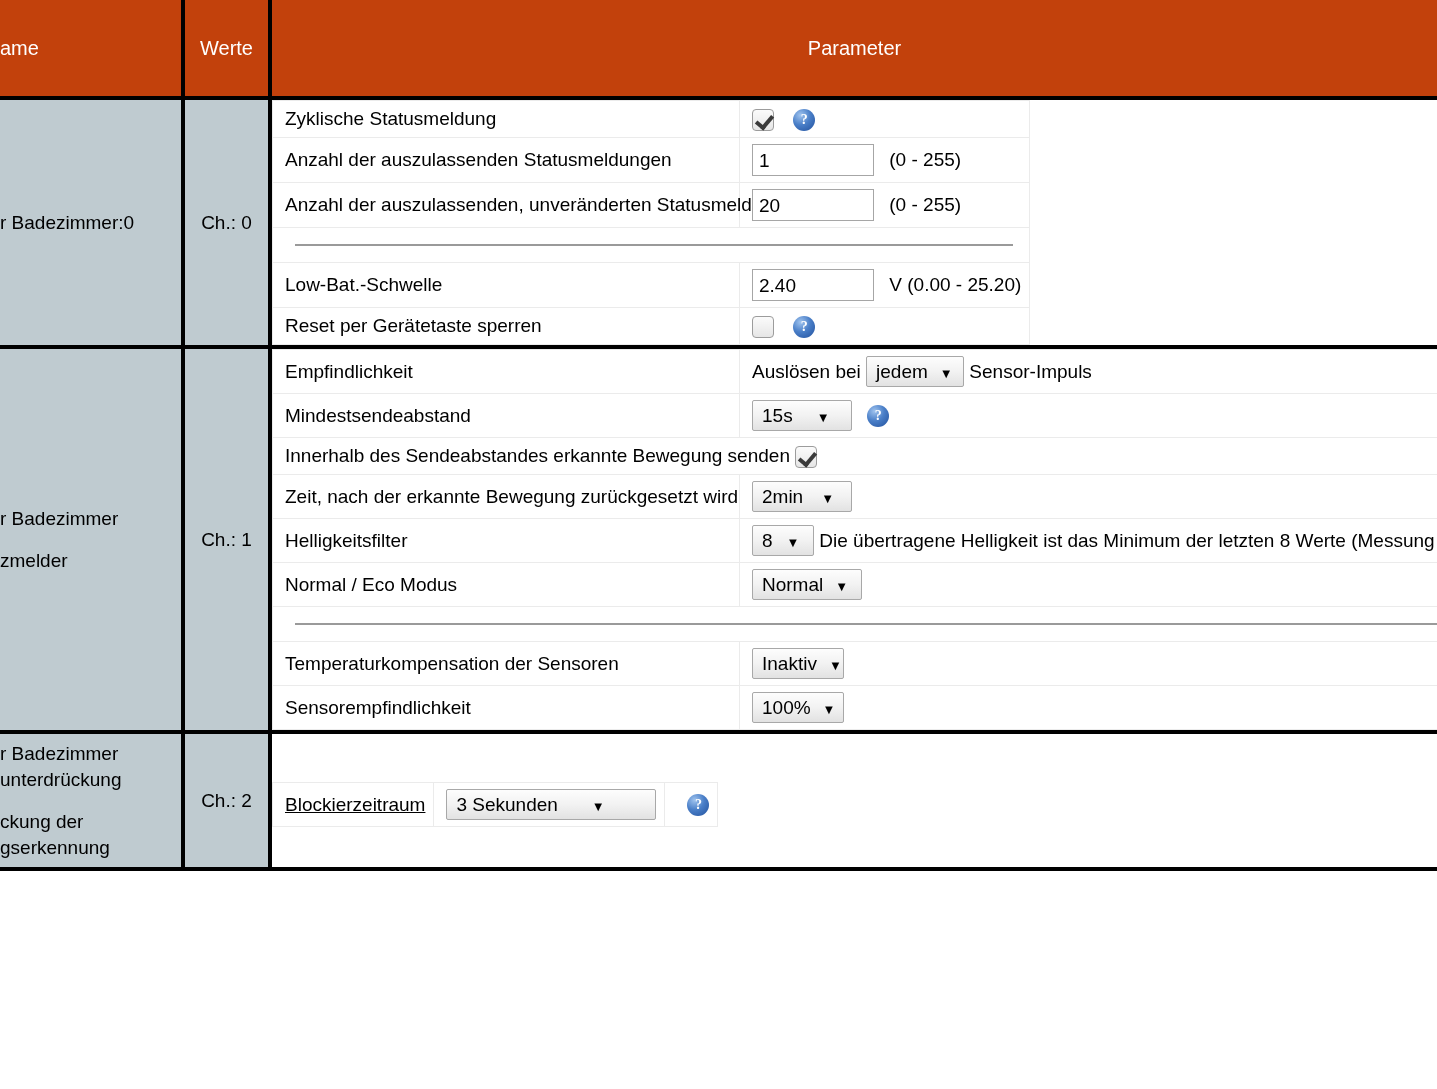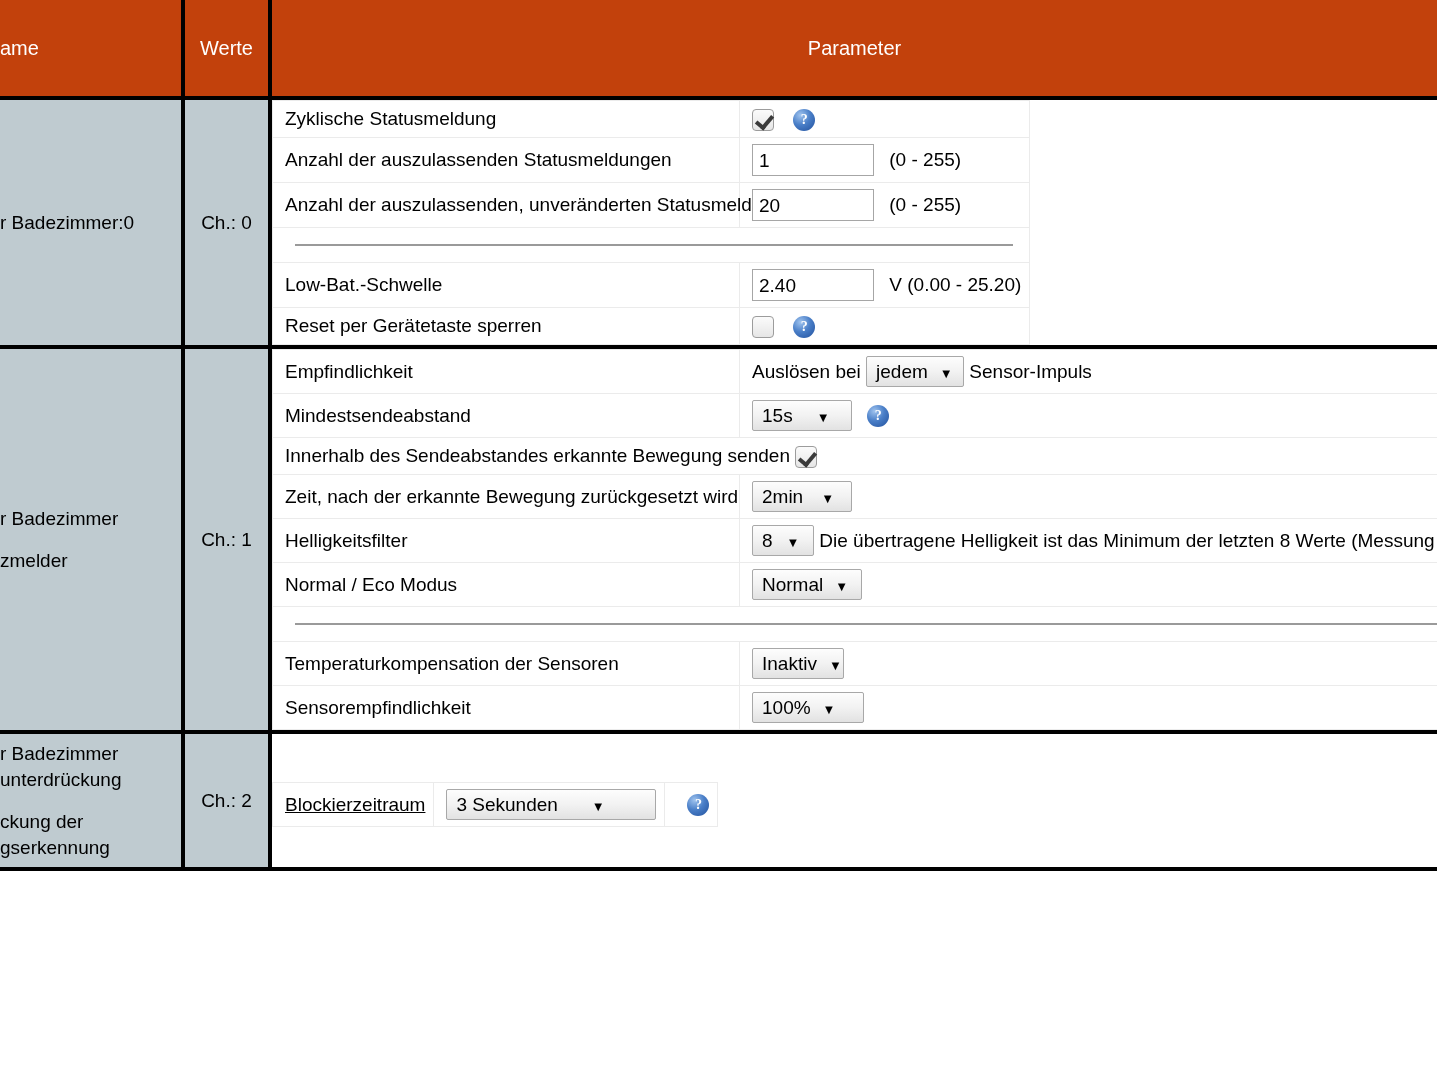--- a/index.html
+++ b/index.html
@@ -181,21 +181,21 @@
     color: #000;
     white-space: nowrap;
   }
   .sel .arw { margin-left: 12px; font-size: 13px; }
   .sel.w-jedem  { width: 98px; }
   .sel.w-15s    { width: 100px; }
   .sel.w-2min   { width: 100px; }
   .sel.w-8      { width: 62px; }
   .sel.w-normal { width: 110px; }
   .sel.w-inakt  { width: 92px; }
-  .sel.w-100    { width: 112px; }
+  .sel.w-100    { width: 92px; }
   .sel.w-3sek   { width: 210px; }
   .sel.w-3sek .arw { margin-left: 34px; }
   .sel.w-15s .arw  { margin-left: 24px; }
   .sel.w-2min .arw { margin-left: 18px; }
   .sel.w-8 .arw    { margin-left: 14px; }
 
   .inline-txt { vertical-align: middle; }
   .wrap-note { white-space: normal; }
   .flowlabel { white-space: normal; line-height: 34px; }
 </style>

